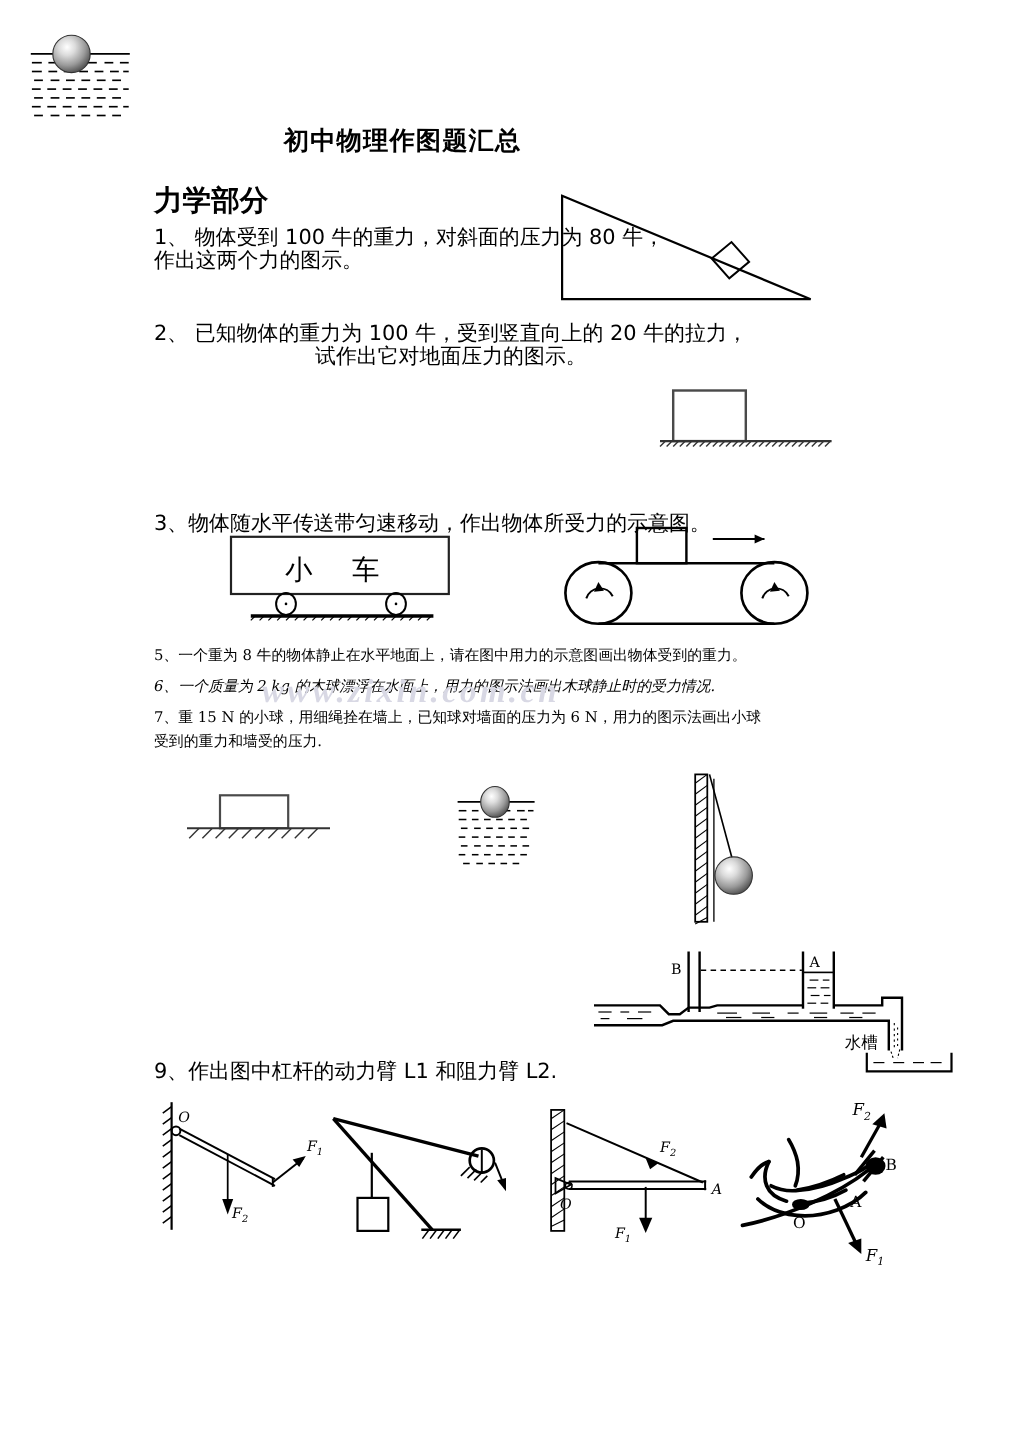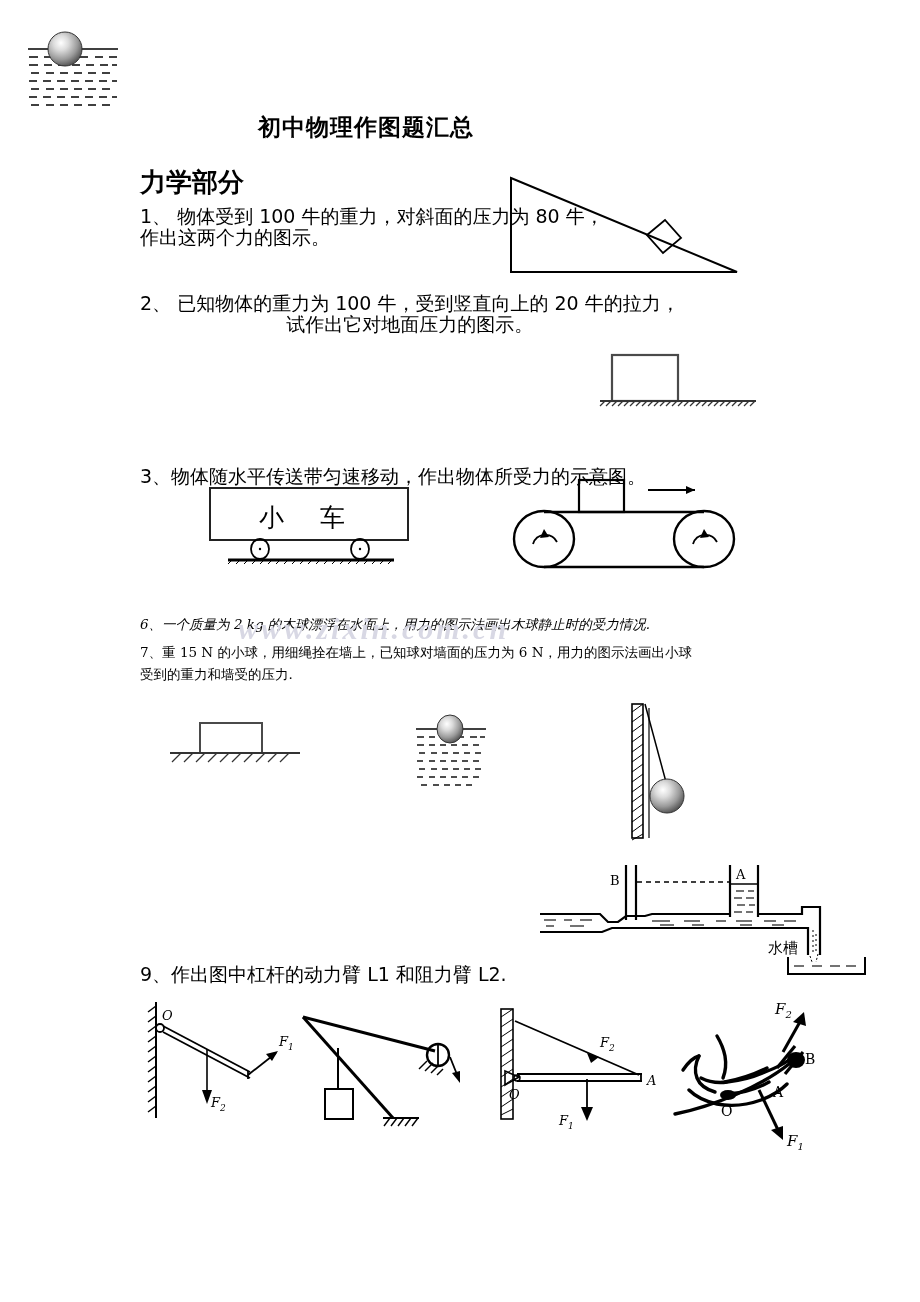--- a/index.html
+++ b/index.html
@@ -196,20 +196,21 @@
   </div>
 
   <div class="doc-title">初中物理作图题汇总</div>
   <div class="section-title">力学部分</div>
 
   <div class="q" id="q1">1、 物体受到 100 牛的重力，对斜面的压力为 80 牛，
 作出这两个力的图示。</div>
   <div class="q" id="q2">2、 已知物体的重力为 100 牛，受到竖直向上的 20 牛的拉力，
 试作出它对地面压力的图示。</div>
   <div class="q" id="q3">3、物体随水平传送带匀速移动，作出物体所受力的示意图。</div>
+  <div class="q serif" id="q5">5、一个重为 8 牛的物体静止在水平地面上，请在图中用力的示意图画出物体受到的重力。</div>
   <div class="q serif" id="q6">6、一个质量为 2 kg 的木球漂浮在水面上，用力的图示法画出木球静止时的受力情况.</div>
   <div class="q serif" id="q7">7、重 15 N 的小球，用细绳拴在墙上，已知球对墙面的压力为 6 N，用力的图示法画出小球
 受到的重力和墙受的压力.</div>
   <div class="q" id="q9">9、作出图中杠杆的动力臂 L1 和阻力臂 L2.</div>
 
   <div class="watermark">www.zixin.com.cn</div>
 
   <div class="fig" id="fig1">
     <svg width="240" height="110" viewBox="0 0 240 110">
       <path d="M6 6 L232 100 L6 100 Z" fill="none" stroke="#000" stroke-width="2"></path>

